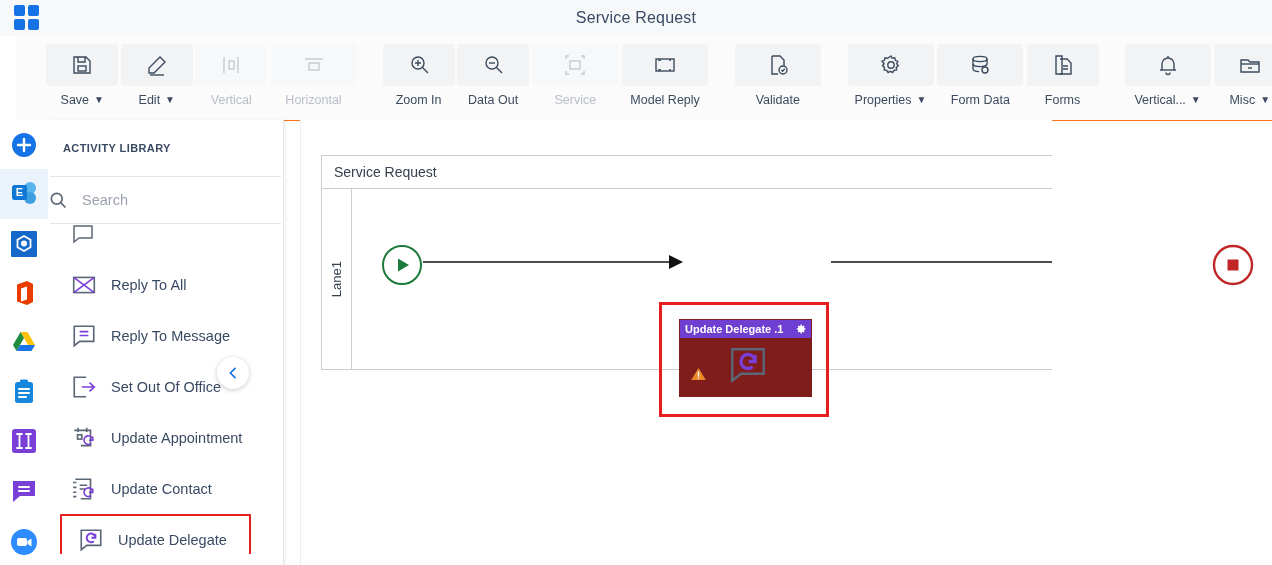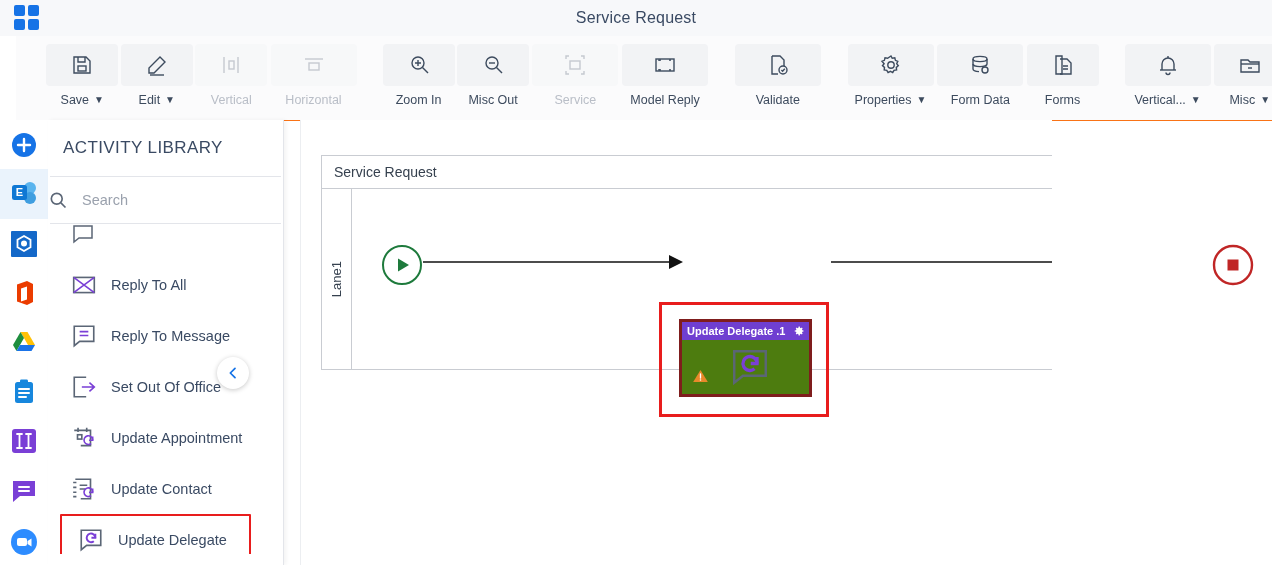--- a/index.html
+++ b/index.html
@@ -78,21 +78,21 @@
   
   .panel {
     position: absolute; left: 48px; top: 120px; width: 235px; height: 445px;
     background: #ffffff;
     border-right: 1px solid #e3e5ea;
     box-shadow: 2px 0 4px rgba(0,0,0,.05);
   }
   .panel-title {
     height: 56px; display: flex; align-items: center;
     padding-left: 15px;
-    font-size: 17px; font-weight: normal; letter-spacing: .4px; color: #3a4a63;
+    font-size: 11px; font-weight: bold; letter-spacing: .4px; color: #3a4a63;
   }
   .panel-sep { height: 1px; background: #e3e5ea; margin: 0 2px; }
   .search-row {
     height: 46px; display: flex; align-items: center; gap: 12px;
   }
   .search-input {
     border: none; outline: none; font-size: 14.5px; color: #3a4a63;
     background: transparent; width: 150px; font-family: "Liberation Sans", sans-serif;
   }
   .search-input::placeholder { color: #9aa1ad; }
@@ -143,21 +143,21 @@
   .flow { position: absolute; left: 0; top: 0; width: 100%; height: 100%; }
 
   .node-sel {
     position: absolute; left: 337px; top: 113px;
     width: 170px; height: 115px;
     border: 3px solid #e81d1d; box-sizing: border-box;
   }
   .node {
     position: absolute; left: 357px; top: 130px;
     width: 133px; height: 78px;
-    border: 3px solid #7f1d1d; background: #4d7c0f; box-sizing: border-box;
+    border: 1px solid #7f1d1d; background: #7f1d1d; box-sizing: border-box;
   }
   .node-head {
     height: 18px; background: #6f3fd1;
     display: flex; align-items: center; justify-content: space-between;
     padding: 0 4px 0 5px;
   }
   .node-head .t { color: #fff; font-size: 11px; font-weight: bold; }
   .node-body { position: relative; height: 59px; }
   .node-warn { position: absolute; left: 10px; top: 28px; }
   .node-glyph { position: absolute; left: 47px; top: 6px; }
@@ -249,21 +249,21 @@
 
       <div class="tb-item">
         <div class="tb-icon">
           <svg width="24" height="24" viewBox="0 0 24 24" fill="none" stroke="currentColor" stroke-width="1.4">
             <circle cx="11" cy="10" r="6"></circle>
               <path d="M15.5 14.5L21 20"></path>
               <path d="M8 10h6"></path>
           </svg>
         </div>
         <div class="tb-label">
-          <span>Misc Out</span>
+          <span>Data Out</span>
         </div>
       </div>
 
       <div class="tb-item disabled wide">
         <div class="tb-icon">
           <svg width="24" height="24" viewBox="0 0 24 24" fill="none" stroke="currentColor" stroke-width="1.4">
             <path d="M3 6V3h3M18 3h3v3M21 18v3h-3M6 21H3v-3"></path>
               <rect x="7" y="8" width="10" height="8"></rect>
           </svg>
         </div>

